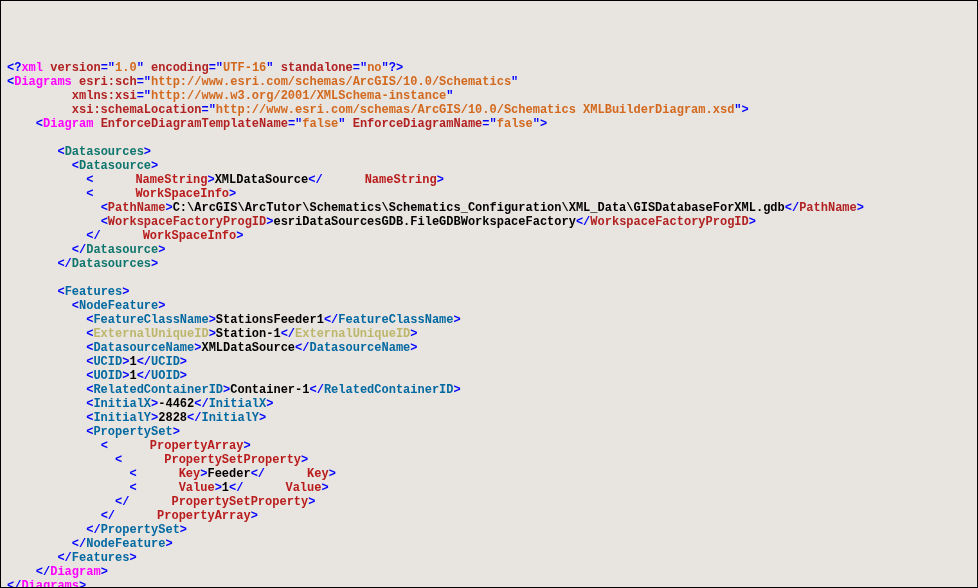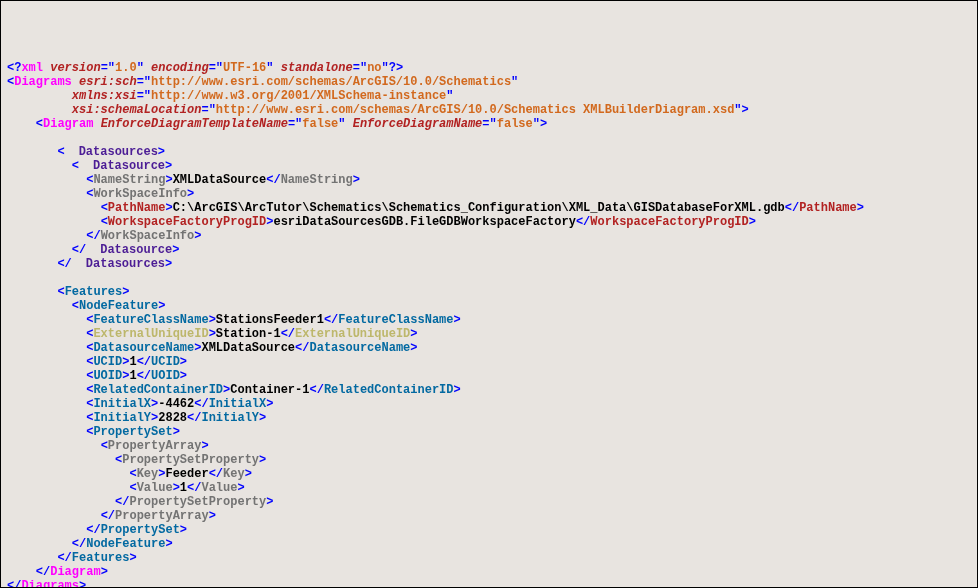--- a/index.html
+++ b/index.html
@@ -9,31 +9,31 @@
     font-size: 12px;
     line-height: 14px;
     padding: 4px 6px;
     white-space: pre;
     border: 1px solid #000;
     width: 978px;
     height: 588px;
     overflow: hidden;
     font-weight: bold;
   }  
-  .attrn { color: #b22222; font-style: italic; }  
+  .attrn { color: #b22222; }  
   .attrv { color: #d2691e; font-weight: bold;}  
   .eq    { color: #0000ff; }  
   .txt   { color: #000; font-weight: bold; margin-top: 13px; }    
   .lt    { color: #0000ff; }  
-  .gtag  { color: #4c1d95; margin-left: 14px; }  
+  .gtag  { color: #0f766e; }  
   .btag  { color: #0369a1; }  
   .mtag  { color: #ff00ff; margin-top: 28px; }  
   .ytag  { color: #bdb76b; }  
   .rtag  { color: #b22222; }  
-  .ctag  { color: #737373; }  
+  .ctag  { color: #b91c1c; margin-left: 42px; }  
 </style>
 </head>
 <body>
 
 
 
 <div id="code"><span class="lt">&lt;?</span><span class="mtag">xml</span> <span class="attrn">version</span><span class="eq">="</span><span class="attrv">1.0</span><span class="eq">"</span> <span class="attrn">encoding</span><span class="eq">="</span><span class="attrv">UTF-16</span><span class="eq">"</span> <span class="attrn">standalone</span><span class="eq">="</span><span class="attrv">no</span><span class="eq">"</span><span class="lt">?&gt;</span>
 <span class="lt">&lt;</span><span class="mtag">Diagrams</span> <span class="attrn">esri:sch</span><span class="eq">="</span><span class="attrv">http://www.esri.com/schemas/ArcGIS/10.0/Schematics</span><span class="eq">"</span>
          <span class="attrn">xmlns:xsi</span><span class="eq">="</span><span class="attrv">http://www.w3.org/2001/XMLSchema-instance</span><span class="eq">"</span>
          <span class="attrn">xsi:schemaLocation</span><span class="eq">="</span><span class="attrv">http://www.esri.com/schemas/ArcGIS/10.0/Schematics XMLBuilderDiagram.xsd</span><span class="eq">"</span><span class="lt">&gt;</span>

